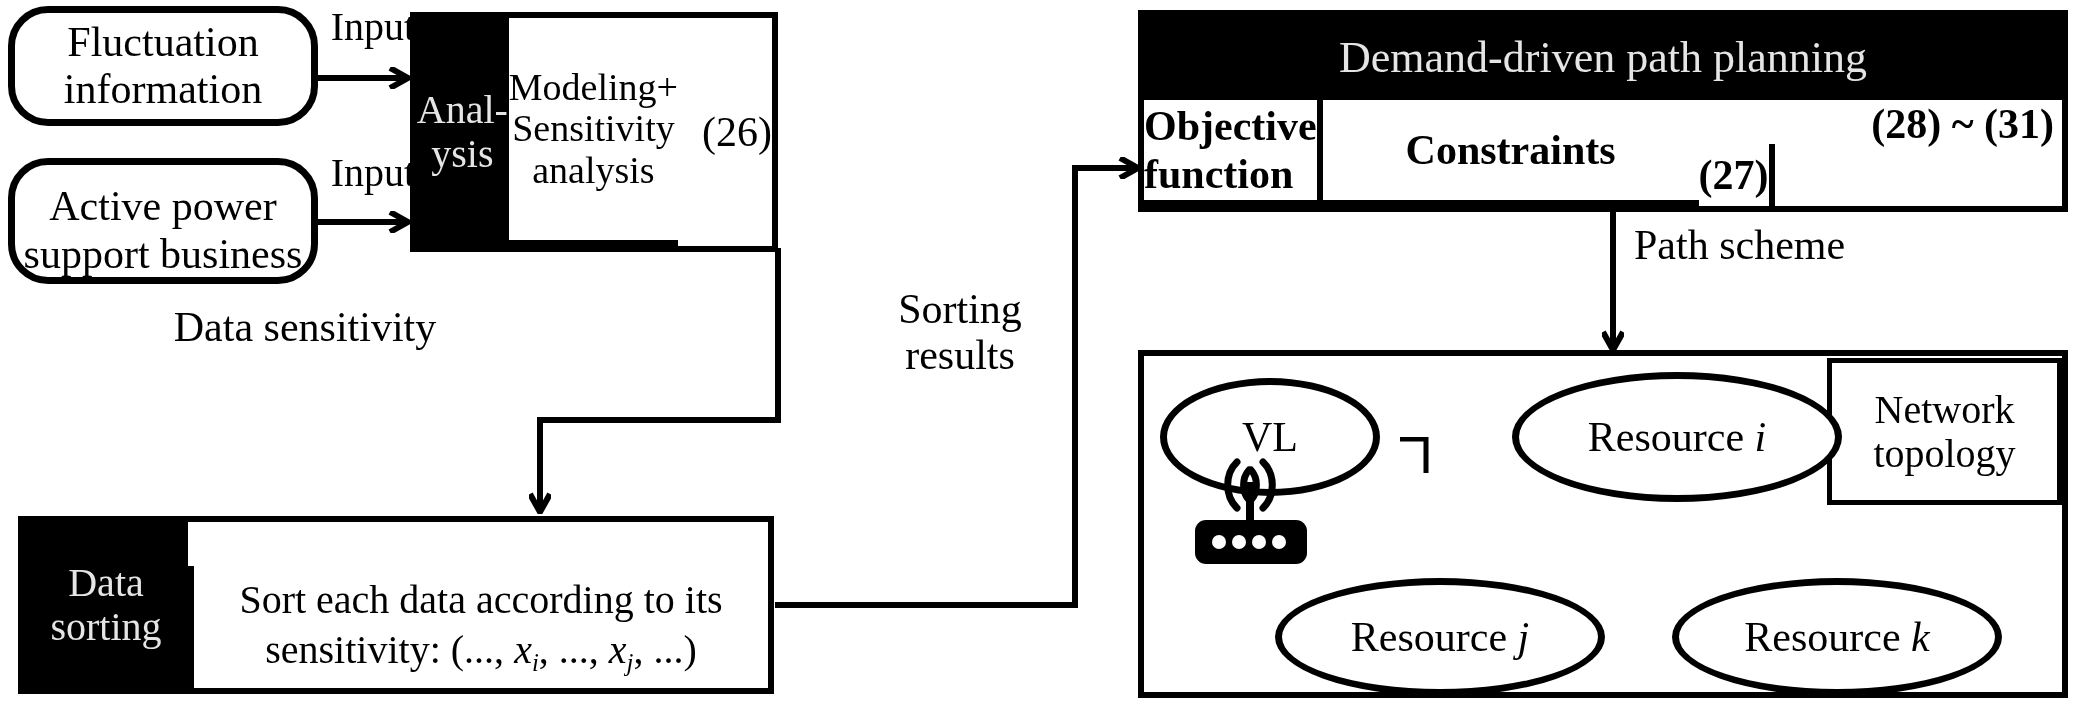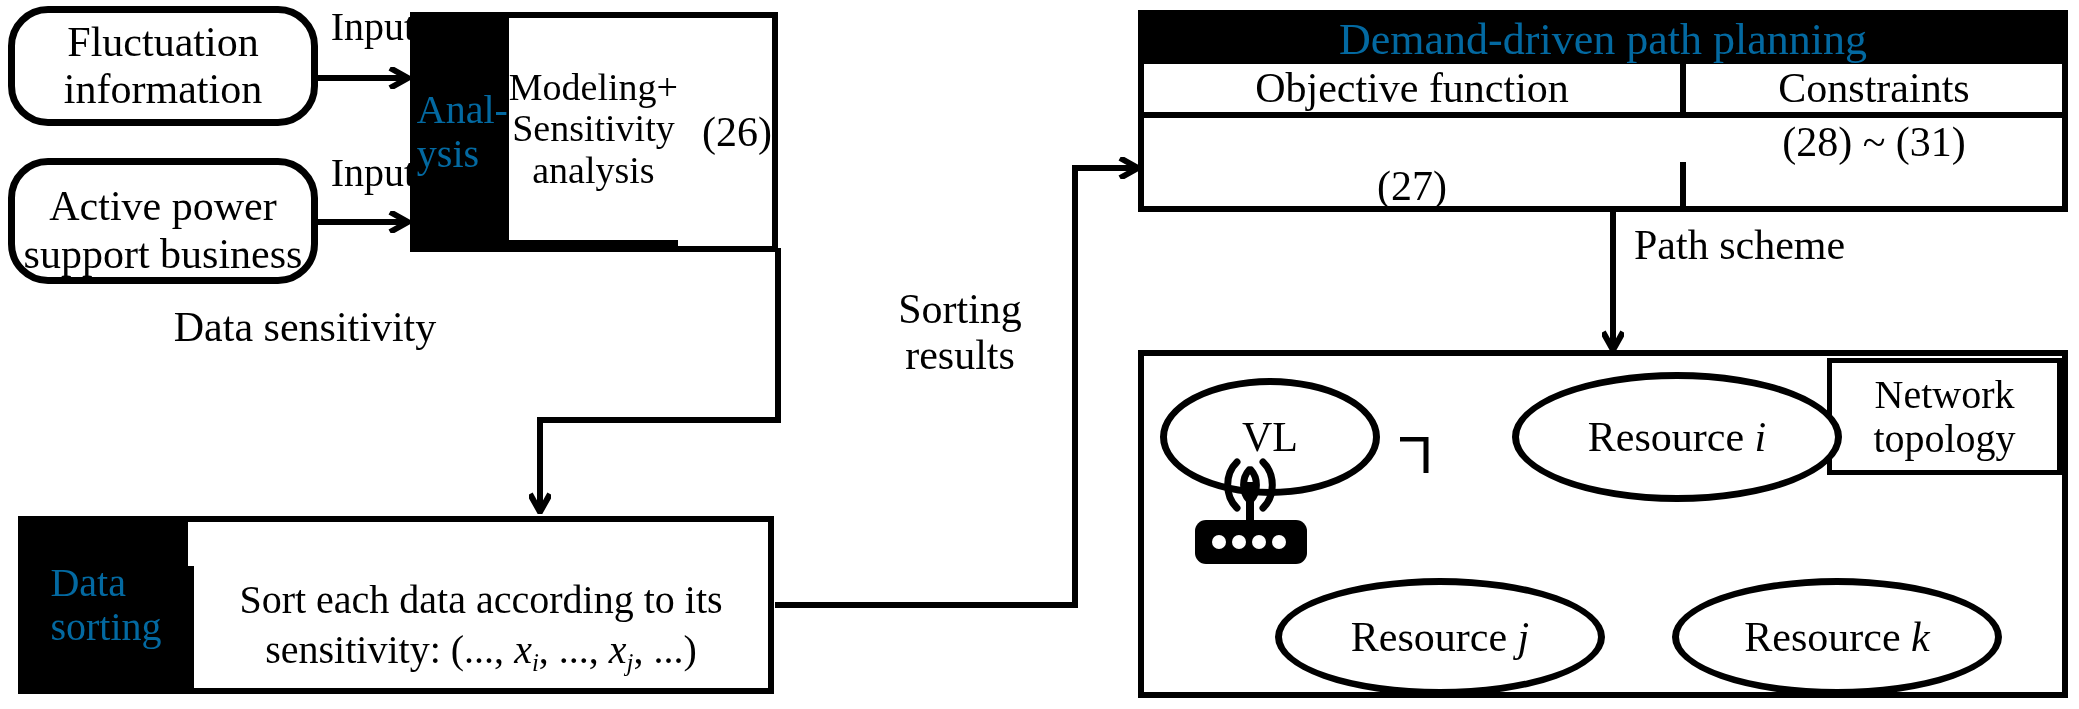--- a/index.html
+++ b/index.html
@@ -30,22 +30,23 @@
   
   .box{
     border:7px solid #000;
     background:#fff;
     display:flex;align-items:center;justify-content:center;
     text-align:center;
     line-height:1.1;
   }
   .blackbox{
     background:#000;
-    color:#0369a1;
-    display:flex;align-items:center;justify-content:center;
+    color:#e5e5e5;
+    display:flex;align-items:center;justify-content:center;
+    text-align:center;
     line-height:1.1;
   }
 
   .lbl{
     display:flex;align-items:center;justify-content:center;
     text-align:center;line-height:1.1;
     white-space:pre-line;
   }
 
   svg.ovl{position:absolute;left:0;top:0;width:2079px;height:709px;overflow:visible;pointer-events:none;}
@@ -166,21 +167,21 @@
       <div>
         <span>sensitivity: (..., </span><span class="it">x</span><span class="sub">i</span><span>, ..., </span><span class="it">x</span><span class="sub">j</span><span>, ...)</span>
       </div>
     </div>
   </div>
 
   <div class="abs" style="left:1138px;top:10px;width:930px;height:202px;border:6px solid #000;background:#fff;display:flex;flex-direction:column;">
     <div class="blackbox" style="height:84px;font-size:44px;">
       <span>Demand-driven path planning</span>
     </div>
-    <div style="flex:1;display:flex;flex-direction:column;">
+    <div style="flex:1;display:flex;flex-direction:row;font-weight:bold;">
       <div style="flex:1;display:flex;border-bottom:6px solid #000;">
         <div style="flex:1;display:flex;align-items:center;justify-content:center;border-right:6px solid #000;font-size:42px;">
           <span>Objective function</span>
         </div>
         <div style="flex:0 0 376px;display:flex;align-items:center;justify-content:center;font-size:42px;">
           <span>Constraints</span>
         </div>
       </div>
       <div style="flex:1;display:flex;">
         <div style="flex:1;display:flex;align-items:center;justify-content:center;border-right:6px solid #000;font-size:42px;margin-top:44px;">
@@ -192,21 +193,21 @@
       </div>
     </div>
   </div>
 
   <div class="abs lbl" style="left:1634px;top:218px;width:340px;height:54px;font-size:42px;justify-content:flex-start;">
     <span>Path scheme</span>
   </div>
 
   <div class="abs" style="left:1138px;top:350px;width:930px;height:348px;border:6px solid #000;background:#fff;"></div>
 
-  <div class="abs box" style="left:1827px;top:358px;width:235px;height:117px;border-width:5px;font-size:40px;">
+  <div class="abs box" style="left:1827px;top:358px;width:235px;height:147px;border-width:5px;font-size:40px;">
     <span style="white-space:pre-line;">Network
 topology</span>
   </div>
 
   <div class="abs" style="left:1160px;top:378px;width:220px;height:118px;border:7px solid #000;border-radius:50%;background:#fff;display:flex;align-items:center;justify-content:center;font-size:42px;">
     <span>VL</span>
   </div>
 
   <div class="abs" style="left:1512px;top:372px;width:330px;height:130px;border:7px solid #000;border-radius:50%;background:#fff;display:flex;align-items:center;justify-content:center;font-size:42px;">
     <span>

